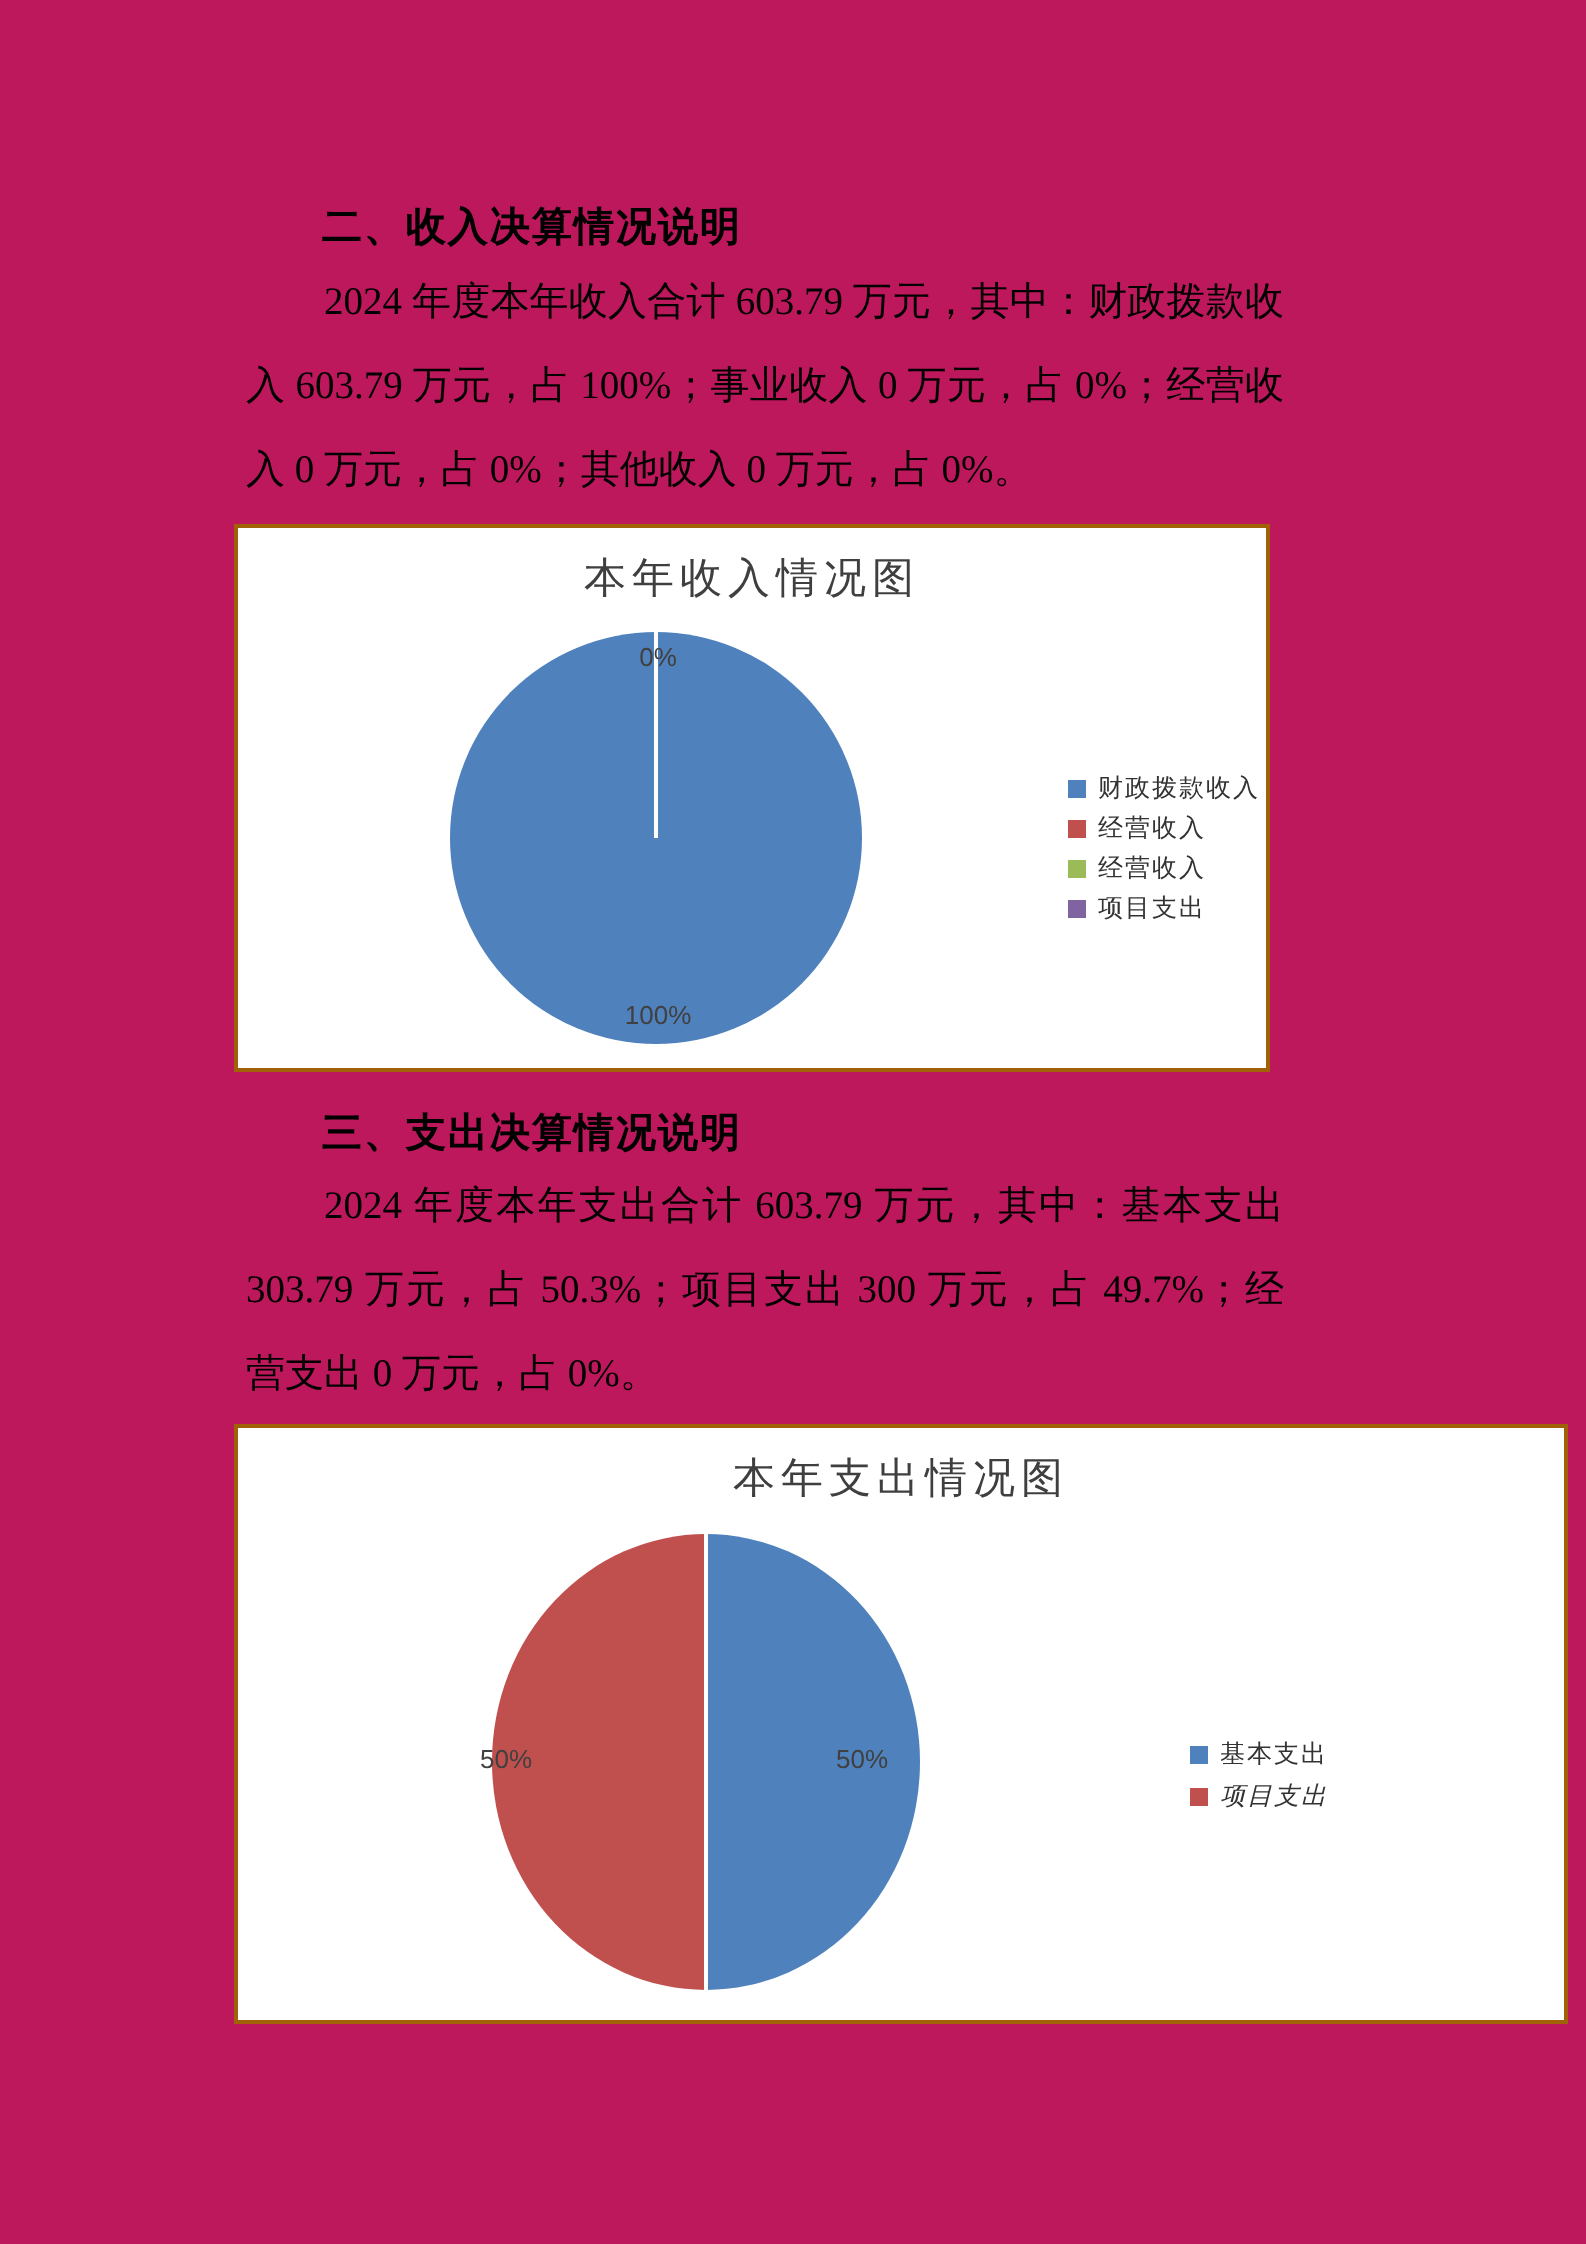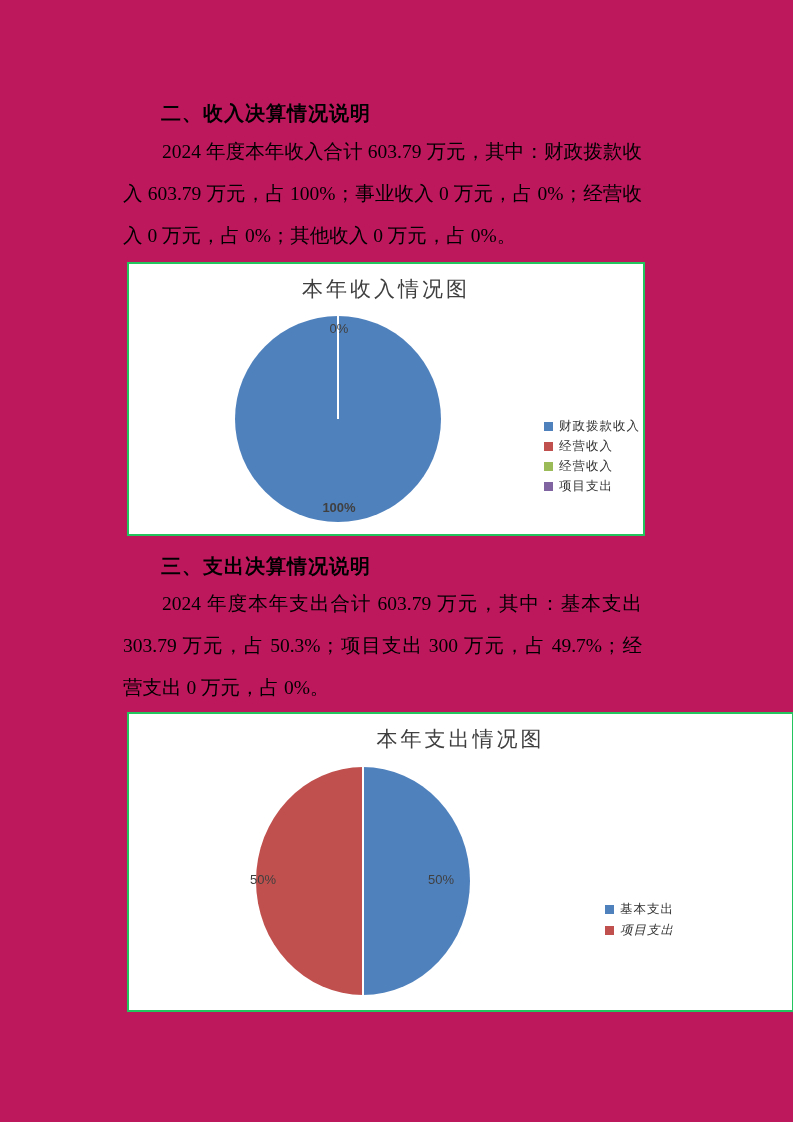--- a/index.html
+++ b/index.html
@@ -17,42 +17,42 @@
     font-weight:bold;font-size:20px;color:#000;
     letter-spacing:1px;
   }
   .para{
     position:absolute;left:123px;width:519px;
     font-size:19.5px;line-height:42px;
     text-align:justify;text-indent:2em;
     color:#000;
   }
   .chart-frame{
-    position:absolute;left:127px;
+    position:absolute;left:117px;
     background:#fff;
-    border:2px solid #22c55e;
+    border:2px solid #a16207;
     box-sizing:border-box;
   }
   .chart-title{
     position:absolute;top:11px;left:0;width:100%;
     text-align:center;
     font-size:21px;color:#3f3f3f;
     letter-spacing:3px;
   }
   .pie{position:absolute;border-radius:50%;}
   .pie-income{background:#4F81BD;}
   .pie-expense{background:conic-gradient(#4F81BD 0 50%, #C0504D 50% 100%);}
   .pie-divider{position:absolute;background:#ffffff;}
   .pie-label{
     position:absolute;
     font-family:"Liberation Sans", sans-serif;
     font-size:13px;color:#404040;
     text-align:center;
   }
-  .legend{position:absolute;display:flex;flex-direction:column;margin-top:32px;}
+  .legend{position:absolute;display:flex;flex-direction:column;}
   .legend-row{display:flex;align-items:center;height:20px;}
   .legend-swatch{width:9px;height:9px;margin-right:6px;flex:none;}
   .sw-0{background:#4F81BD;}
   .sw-1{background:#C0504D;}
   .sw-2{background:#9BBB59;}
   .sw-3{background:#8064A2;}
   .legend-label{font-size:12.5px;color:#333;letter-spacing:1px;white-space:nowrap;}
 </style>
 </head>
 <body>
@@ -63,21 +63,21 @@
 
   <div class="para" style="top:131px;">2024 年度本年收入合计 603.79 万元，其中：财政拨款收入 603.79 万元，占 100%；事业收入 0 万元，占 0%；经营收入 0 万元，占 0%；其他收入 0 万元，占 0%。</div>
 
   <div class="chart-frame" style="top:262px;width:518px;height:274px;">
     <div class="chart-title">本年收入情况图</div>
 
     <div class="pie pie-income" style="left:106px;top:52px;width:206px;height:206px;"></div>
     <div class="pie-divider" style="left:208px;top:52px;width:2px;height:103px;"></div>
 
     <div class="pie-label" style="left:194px;top:57px;width:32px;">0%</div>
-    <div class="pie-label" style="left:185px;top:236px;width:50px;font-weight:bold;">100%</div>
+    <div class="pie-label" style="left:185px;top:236px;width:50px;">100%</div>
 
     <div class="legend" style="left:415px;top:120px;">
       <div class="legend-row">
         <span class="legend-swatch sw-0"></span>
         <span class="legend-label">财政拨款收入</span>
       </div>
       <div class="legend-row">
         <span class="legend-swatch sw-1"></span>
         <span class="legend-label">经营收入</span>
       </div>

